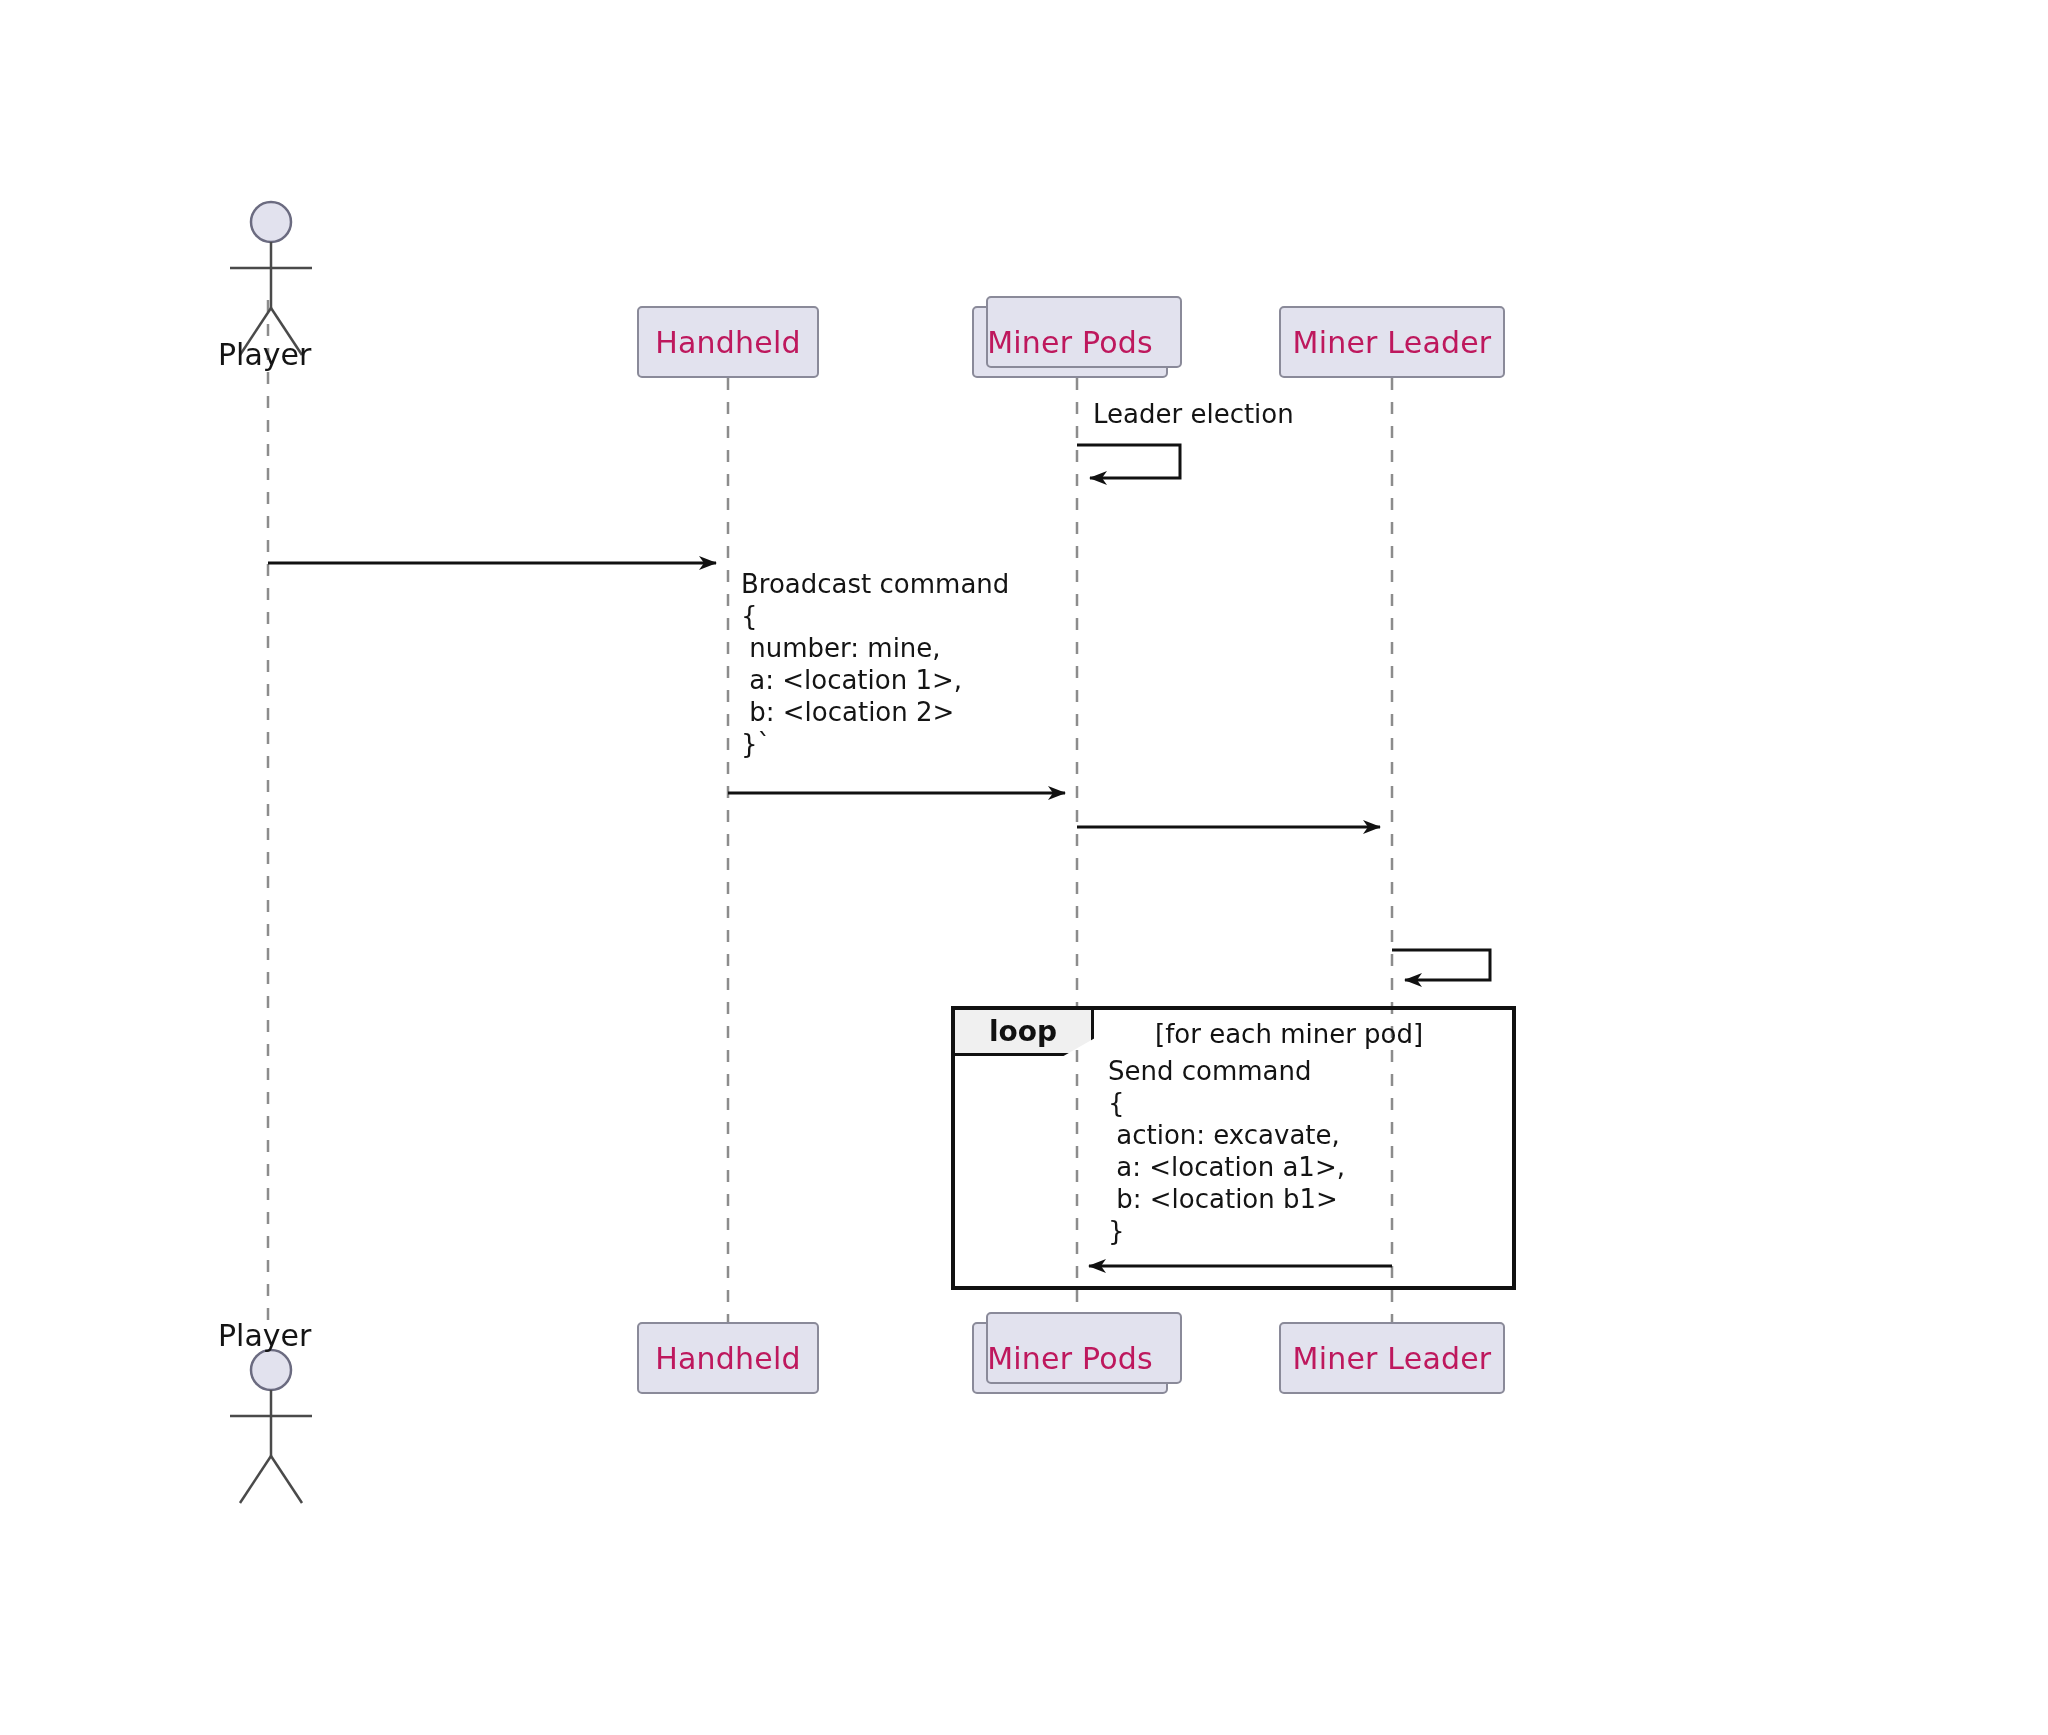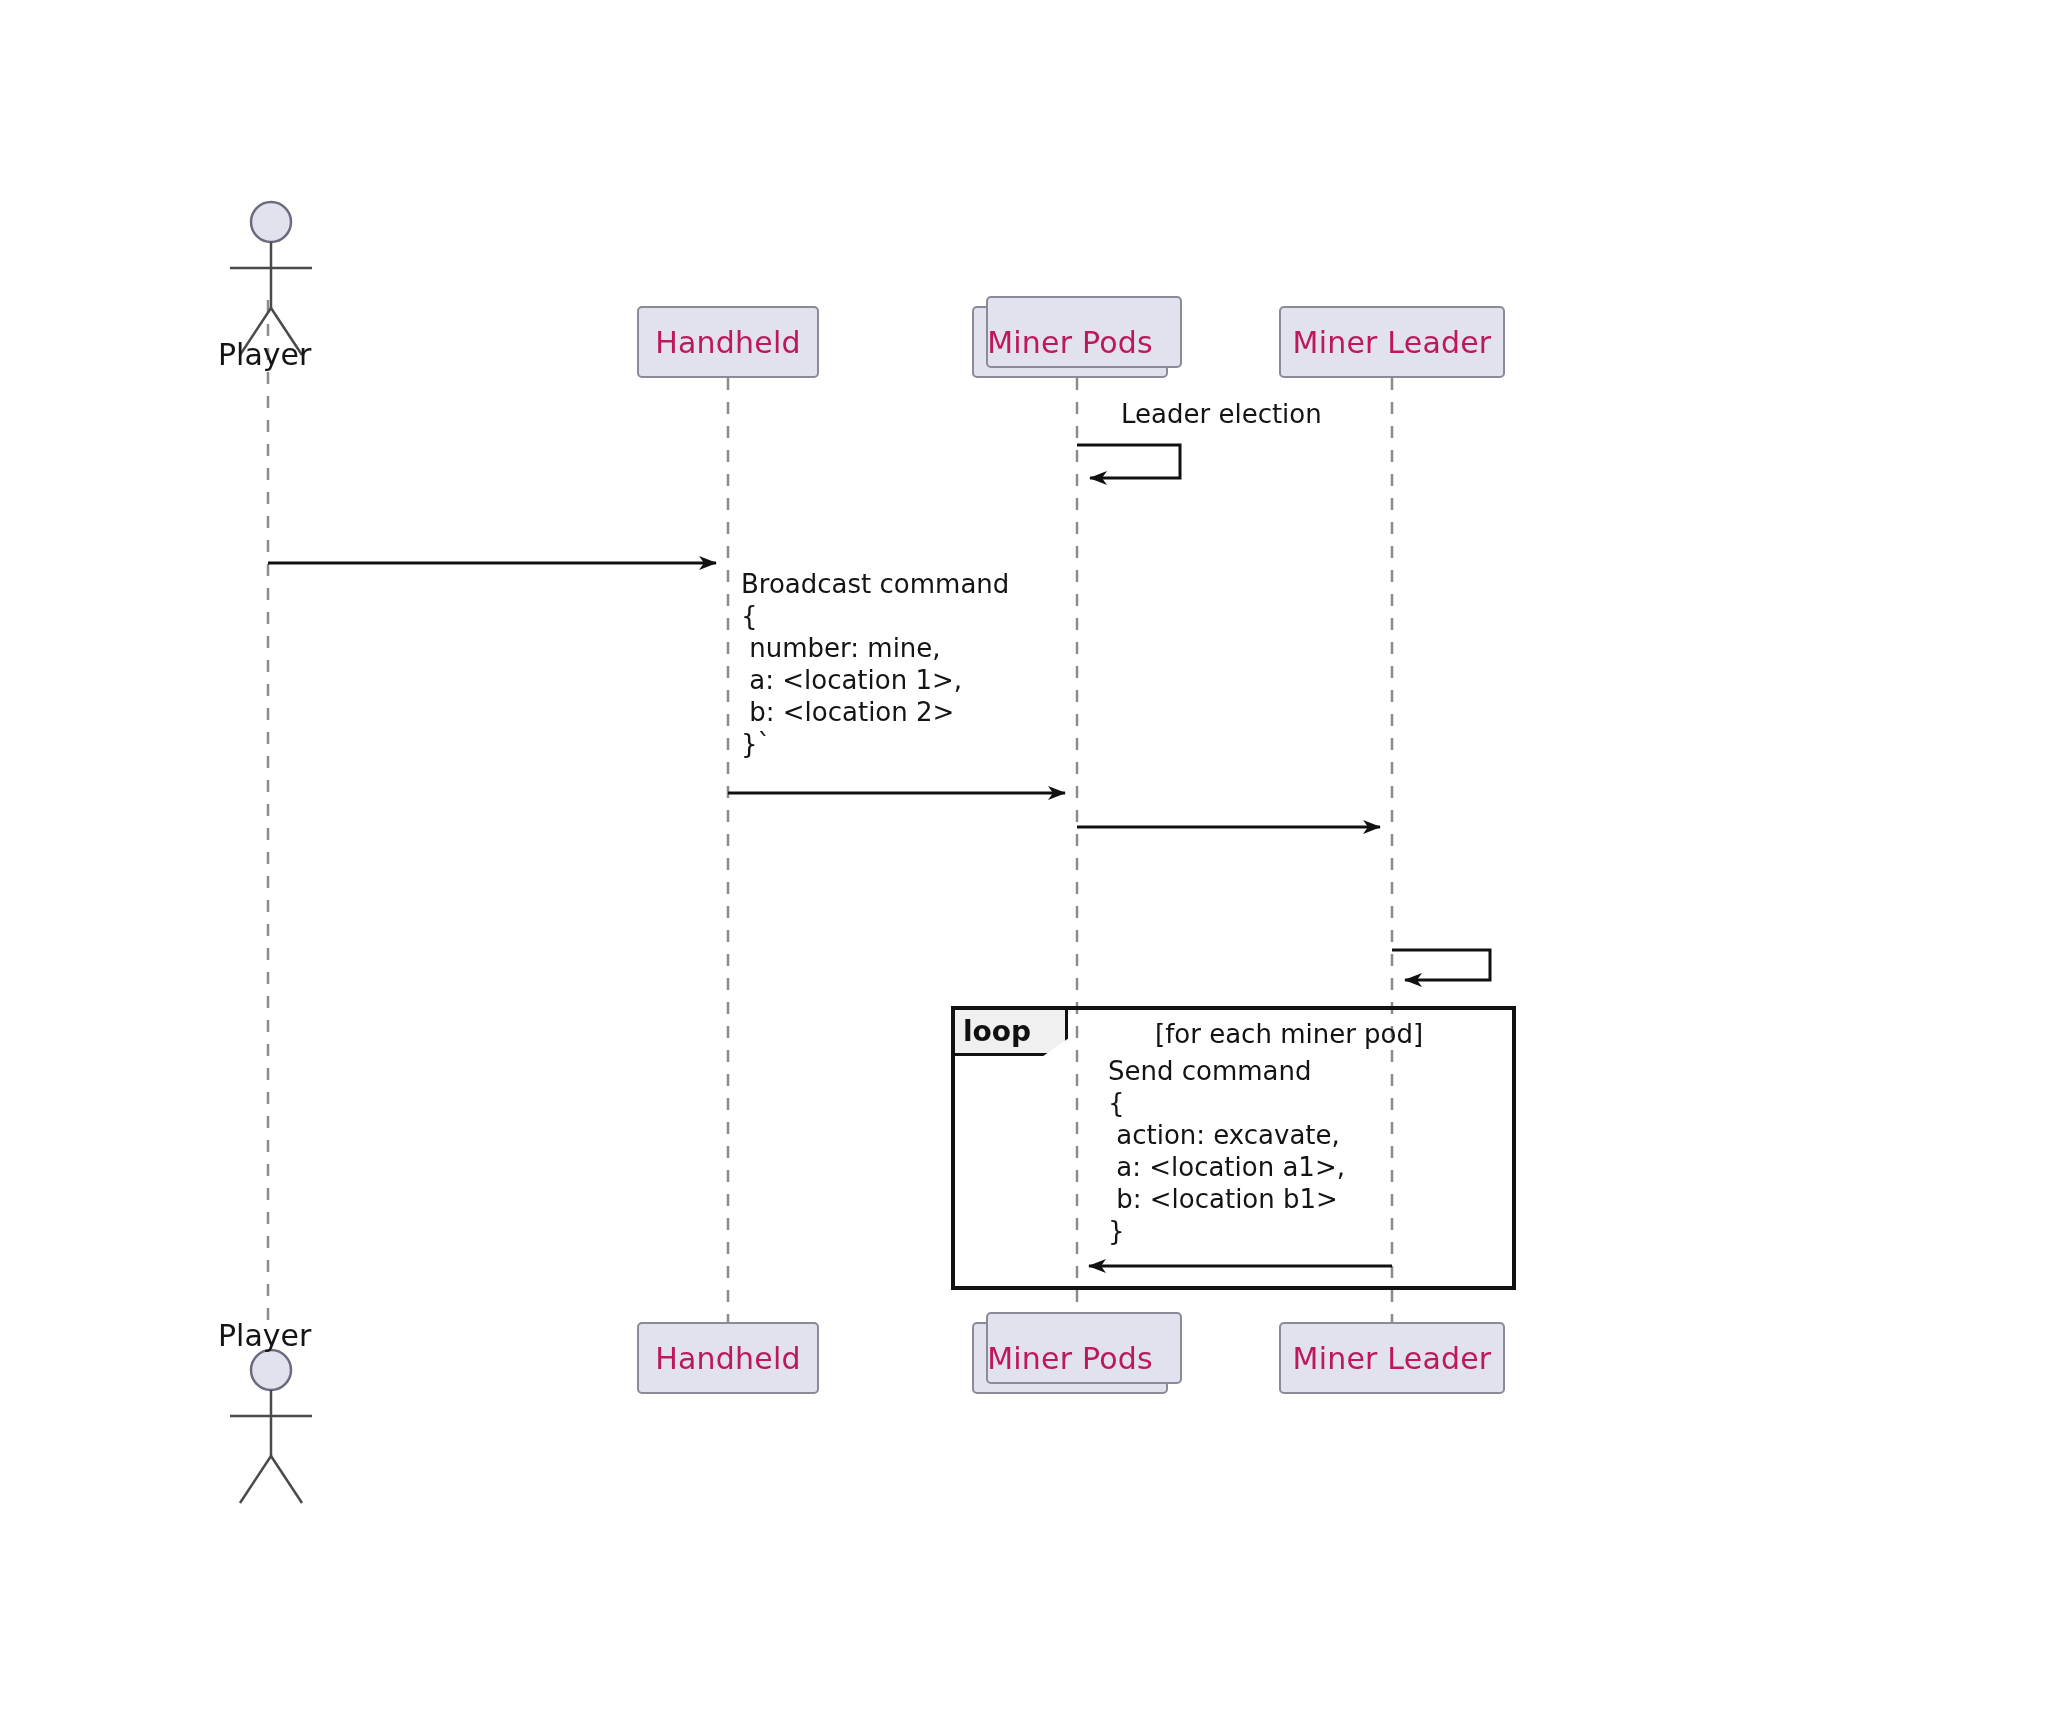--- a/index.html
+++ b/index.html
@@ -88,21 +88,21 @@
     border: 4px solid #111111;
     background: transparent;
     z-index: 2;
   }
   .fragment-tab {
     position: absolute;
     left: 0;
     top: 0;
     box-sizing: border-box;
     height: 46px;
-    padding: 0 34px 0 8px;
+    padding: 0 34px 0 34px;
     background: #f0f0f0;
     border-right: 3px solid #111111;
     border-bottom: 3px solid #111111;
     display: flex;
     align-items: center;
     font-size: 28px;
     font-weight: bold;
     color: #111111;
     clip-path: polygon(0 0, 100% 0, 100% 62%, 78% 100%, 0 100%);
     z-index: 4;
@@ -200,21 +200,21 @@
   <div class="participant multi" style="left:972px; top:1322px; width:196px; height:72px;">
     <span class="participant-label">Miner Pods</span>
   </div>
 
   <div class="participant" style="left:1279px; top:1322px; width:226px; height:72px;">
     <span class="participant-label">Miner Leader</span>
   </div>
 
   <div class="actor-name" style="left:218px; top:1318px;">Player</div>
 
-  <div class="msg-label" style="left:1093px; top:398px;margin-left:28px;">Leader election</div>
+  <div class="msg-label" style="left:1093px; top:398px;">Leader election</div>
 
 
   <div class="msg-label" style="left:741px; top:568px;"><span>Broadcast command</span><br><span>{</span><br><span> number: mine,</span><br><span> a: &lt;location 1&gt;,</span><br><span> b: &lt;location 2&gt;</span><br><span>}`</span></div>
 
 
   <div class="msg-label" style="left:1108px; top:1055px;"><span>Send command</span><br><span>{</span><br><span> action: excavate,</span><br><span> a: &lt;location a1&gt;,</span><br><span> b: &lt;location b1&gt;</span><br><span>}</span></div>
 
   <div class="fragment" style="left:951px; top:1006px; width:565px; height:284px;">
     <div class="fragment-tab">
       <span>loop</span>

